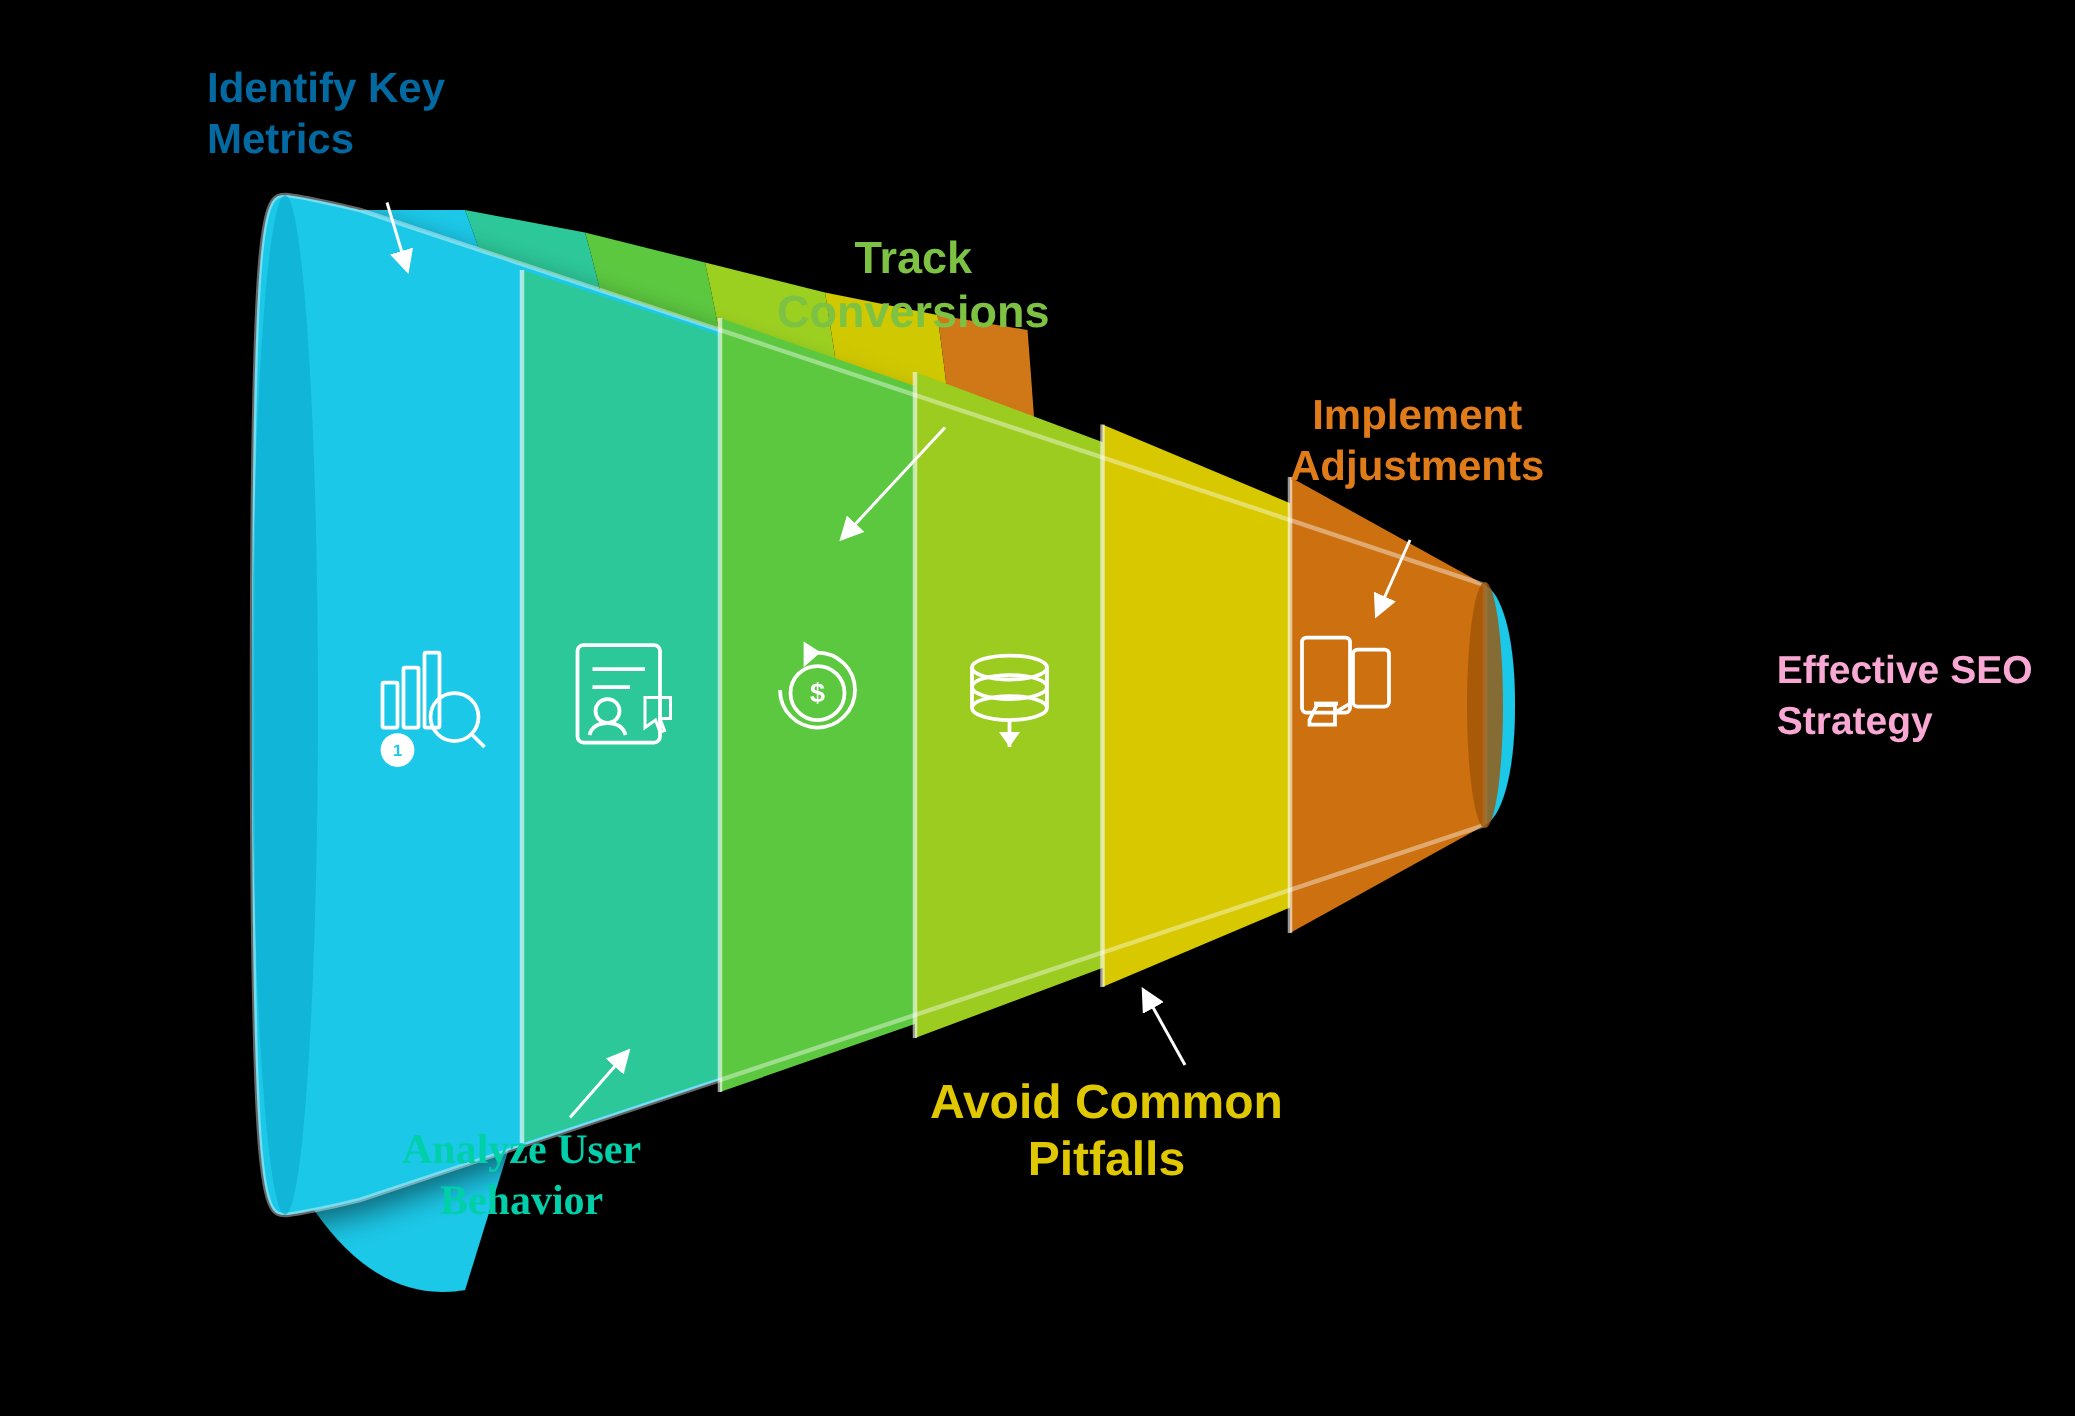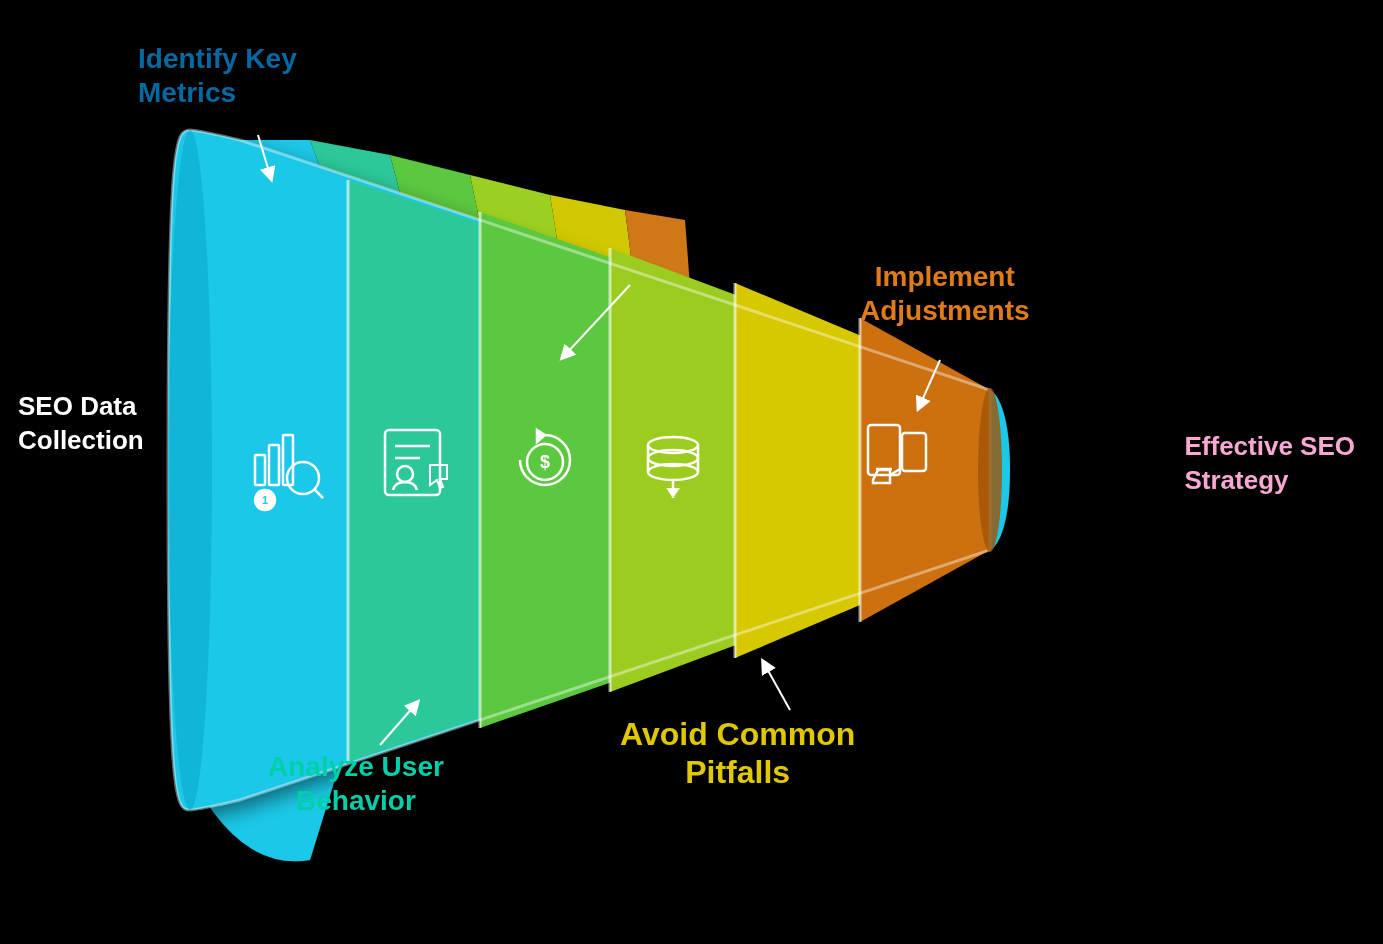--- a/index.html
+++ b/index.html
@@ -56,20 +56,21 @@
       top: 260px;
       text-align: center;
       margin-left: 40px;
     }
     .label-analyze {
       color: #00cfaa;
       font-size: 28px;
       left: 268px;
       top: 750px;
       text-align: center;
+      font-family: Liberation Serif, serif;
     }
     .label-avoid {
       color: #e0c800;
       font-size: 32px;
       left: 620px;
       top: 715px;
       text-align: center;
     }
     .label-effective {
       color: #f9a8d4;
@@ -209,26 +210,28 @@
 
     <line x1="790" y1="710" x2="765" y2="665" stroke="white" stroke-width="2" marker-end="url(#arrowhead-white)"></line>
 
     <defs>
       <marker id="arrowhead-white" markerWidth="8" markerHeight="8" refX="4" refY="4" orient="auto">
         <polygon points="0,0 8,4 0,8" fill="white"></polygon>
       </marker>
     </defs>
   </svg>
 
-  <div class="label label-seo-data">SEO Data<br>Collection</div>
 
   <div class="label label-identify">
     <span>Identify Key<br>Metrics</span>
   </div>
 
+  <div class="label label-track">
+    <span>Track<br>Conversions</span>
+  </div>
 
   <div class="label label-implement">
     <span>Implement<br>Adjustments</span>
   </div>
 
   <div class="label label-analyze">
     <span>Analyze User<br>Behavior</span>
   </div>
 
   <div class="label label-avoid">

